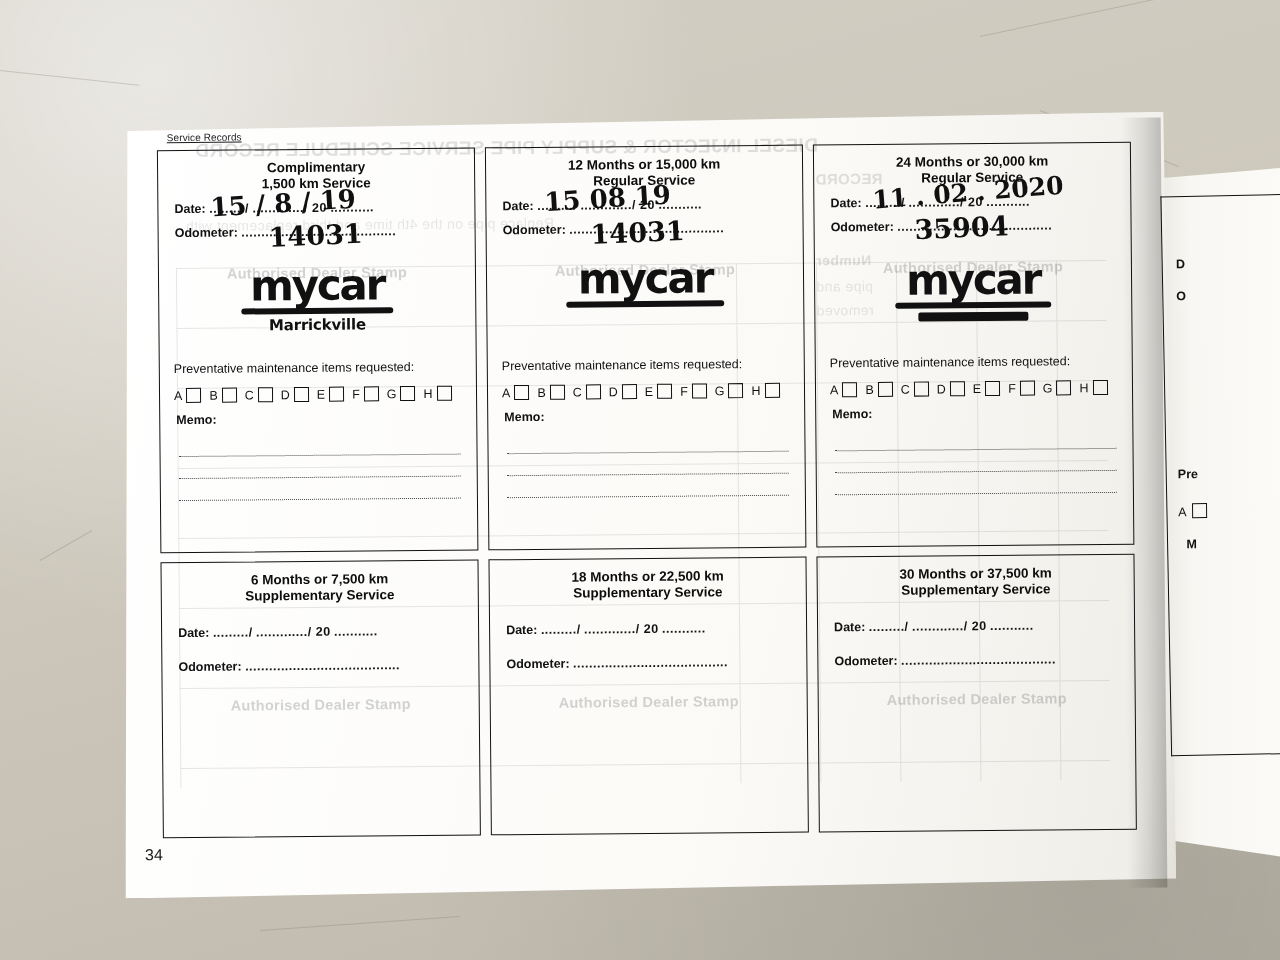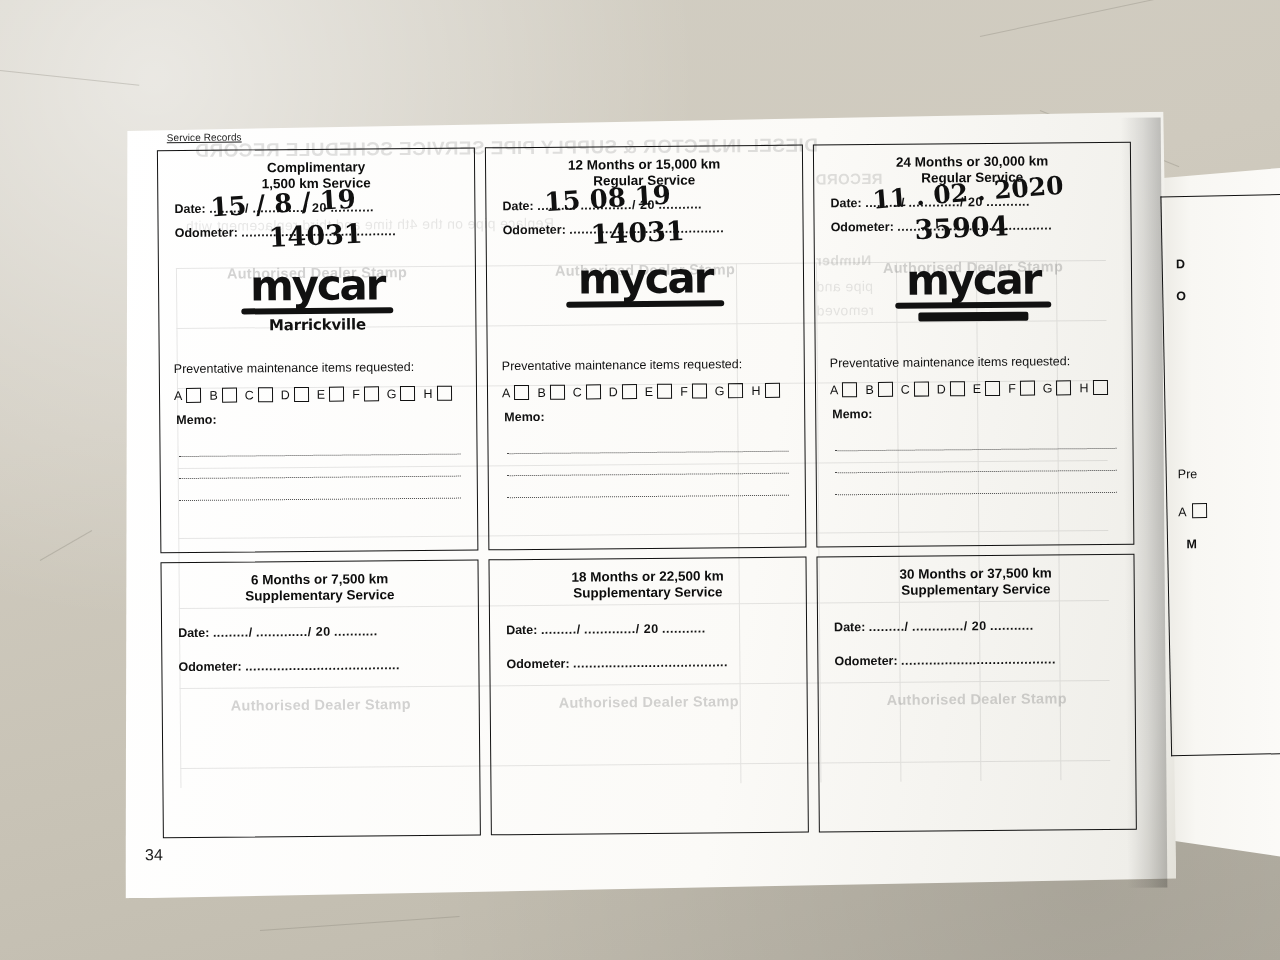--- a/index.html
+++ b/index.html
@@ -635,20 +635,20 @@
         </div>
       </div>
 
       <div id="page-number">34</div>
     </div>
 
     <div id="page-right-content">
       <div id="rp-box"></div>
       <div class="rp-txt" style="left:30px; top:92px;">D</div>
       <div class="rp-txt" style="left:30px; top:124px;">O</div>
-      <div class="rp-txt" style="left:30px; top:302px; font-weight:normal;">Pre</div>
+      <div class="rp-txt" style="left:30px; top:302px; font-weight:bold;">Pre</div>
       <div class="rp-txt" style="left:30px; top:340px; font-weight:normal;">A</div>
       <div class="rp-ck" style="left:44px; top:338px;"></div>
       <div class="rp-txt" style="left:38px; top:372px;">M</div>
     </div>
 
   </div>
 </div>
 
 </body></html>

